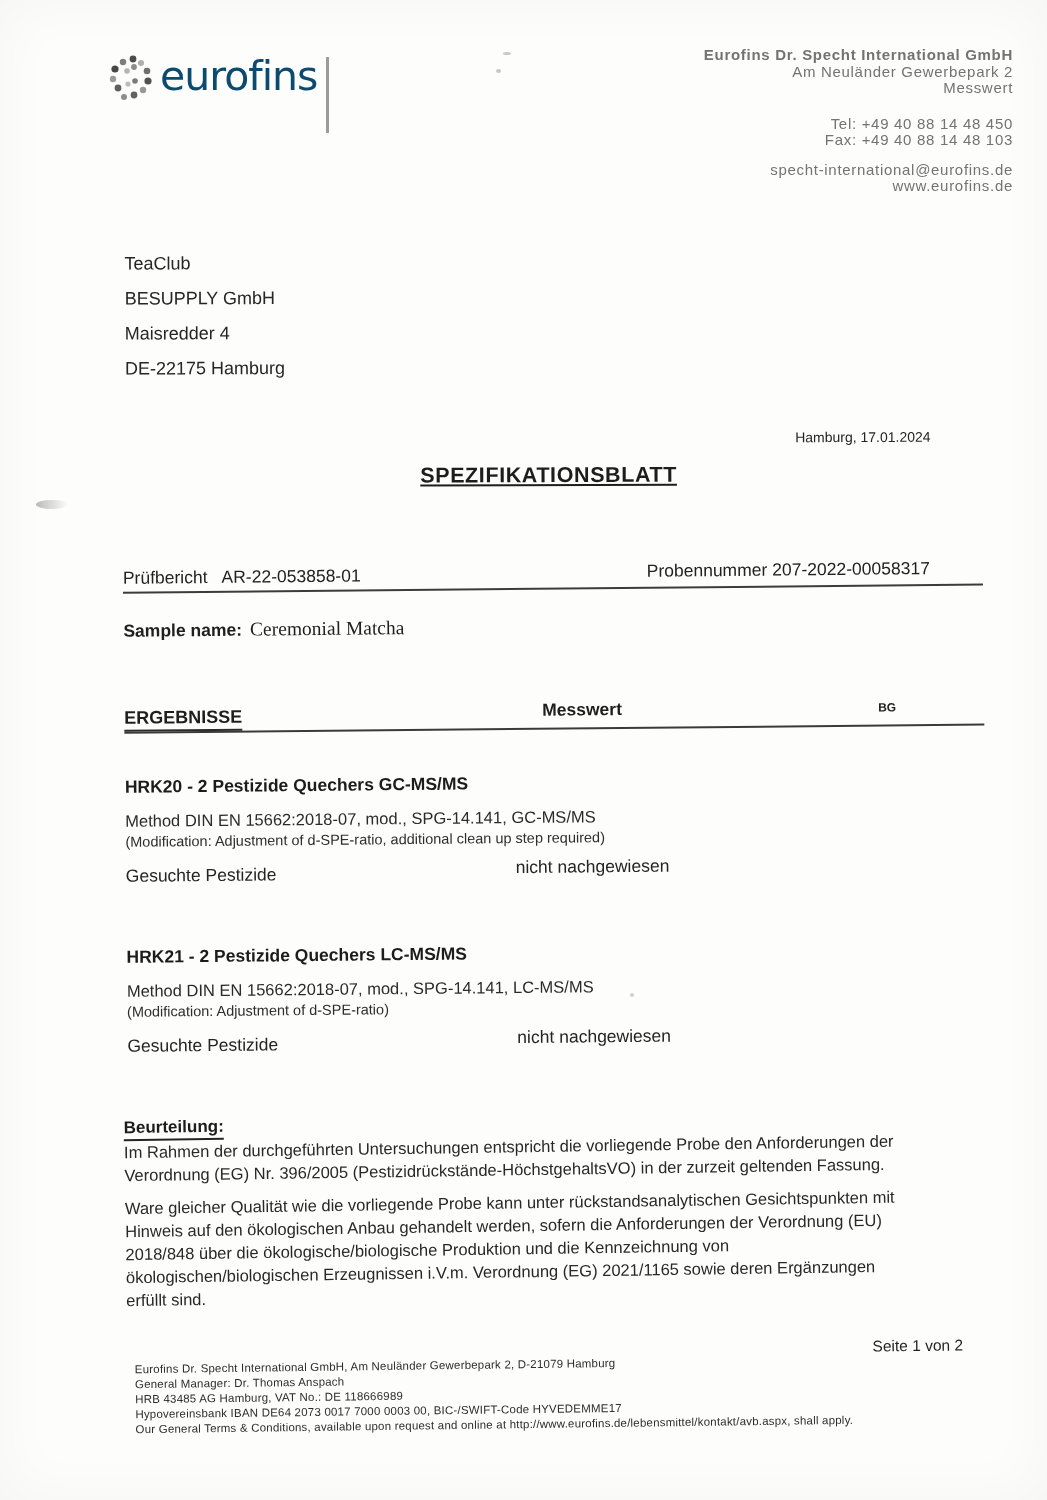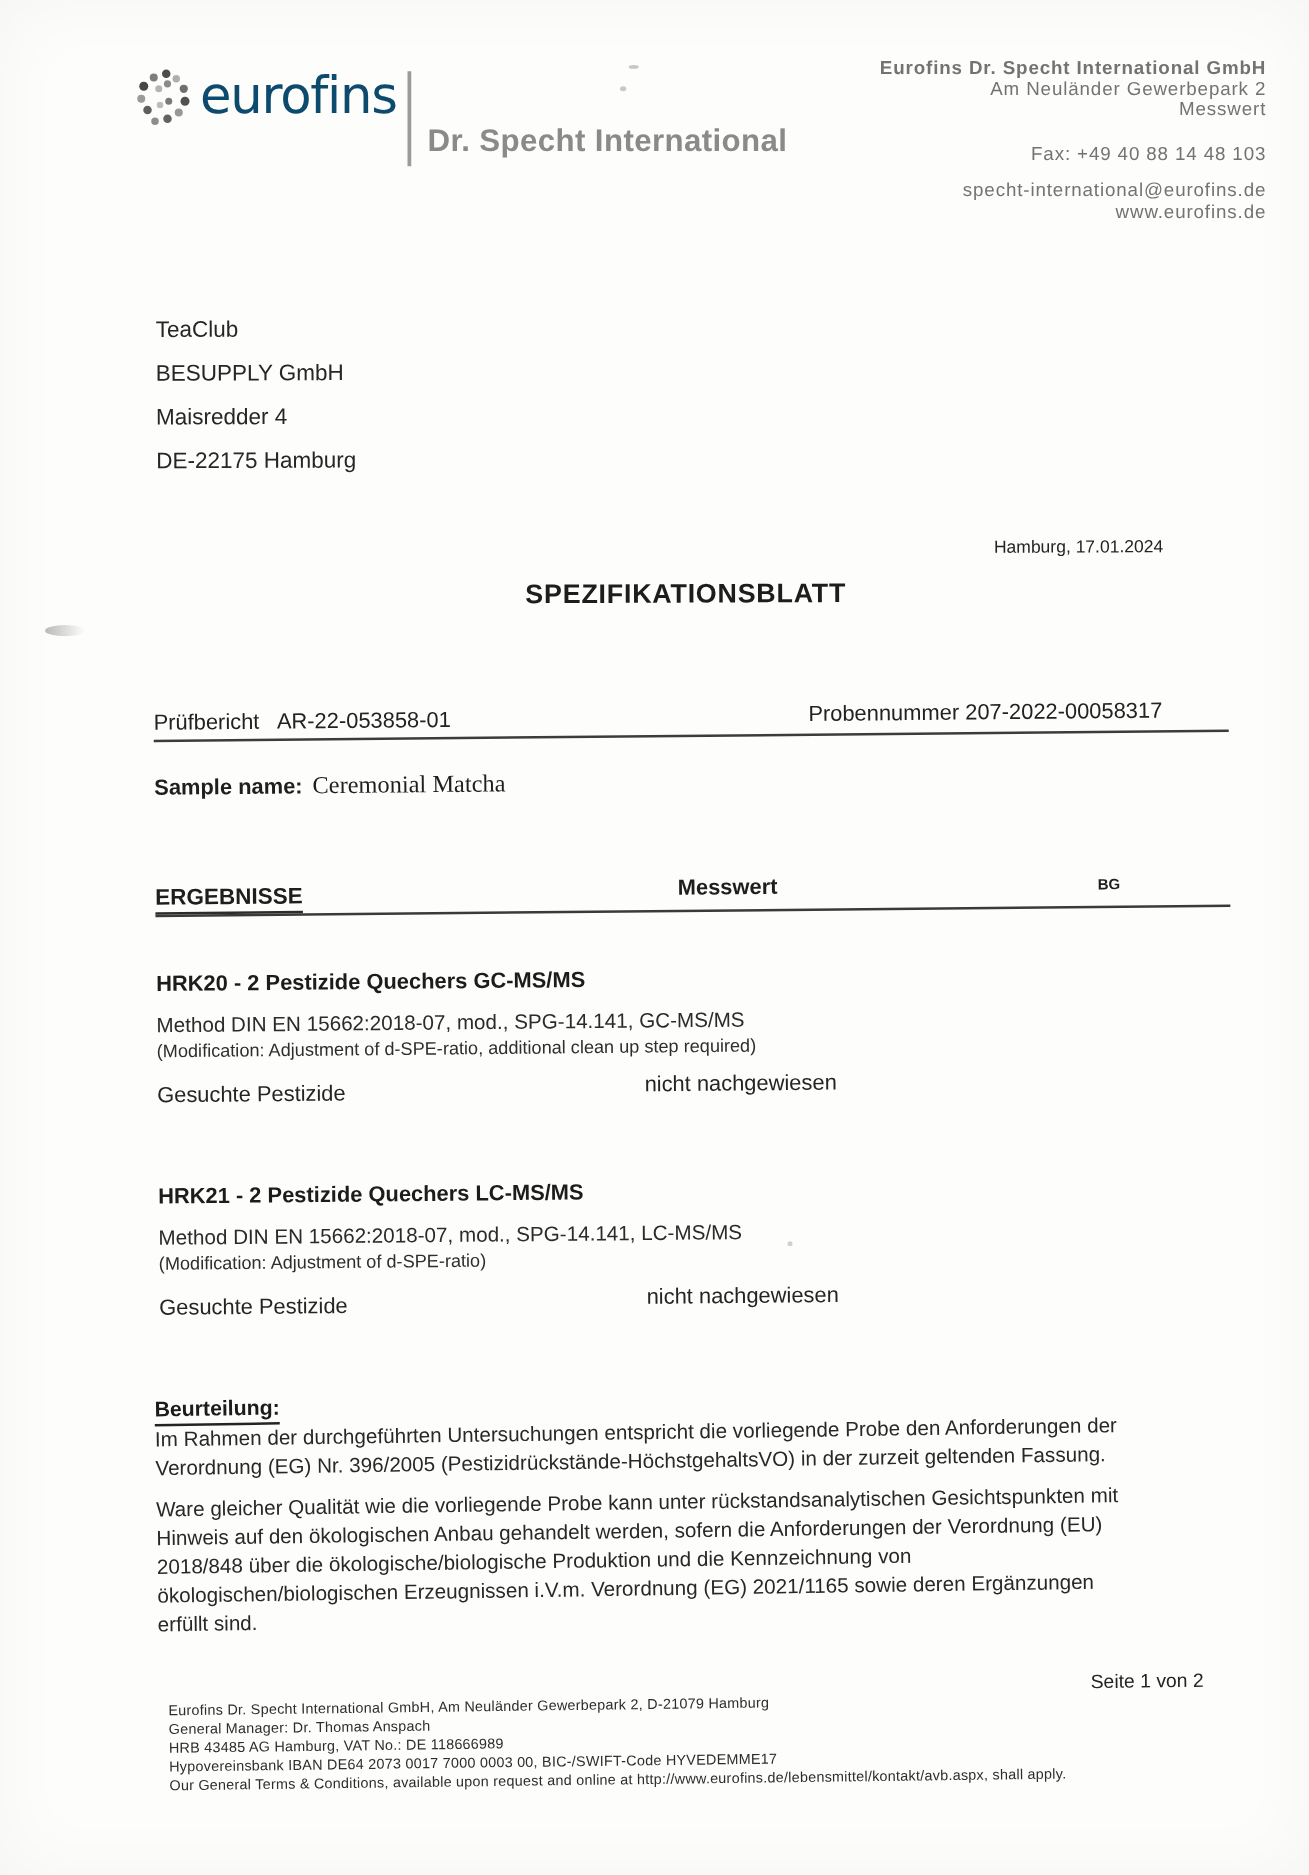--- a/index.html
+++ b/index.html
@@ -39,21 +39,21 @@
   .g-upper{position:absolute;inset:0;transform:rotate(-0.2deg);transform-origin:0 400px;}
   .g-main{position:absolute;inset:0;transform:rotate(-0.55deg);transform-origin:0 800px;}
   .g-assess{position:absolute;inset:0;transform:rotate(-0.85deg);transform-origin:0 1220px;}
   .g-footer{position:absolute;inset:0;transform:rotate(-0.75deg);transform-origin:0 1390px;}
   
   .recipient{position:absolute;left:125px;top:255px;font-size:18px;color:#262626;}
   .recipient div{margin-bottom:17px;line-height:18px;}
   .dateline{position:absolute;left:795px;top:432px;font-size:14px;color:#242424;}
   .doc-title{
     position:absolute;left:420px;top:465px;
-    font-size:21.5px;font-weight:bold;color:#1d1d1d;letter-spacing:0.6px;
+    font-size:21.5px;font-weight:bold;color:#1d1d1d;letter-spacing:0.6px;text-decoration:underline;
   }
   
   .ref-row{
     position:absolute;left:125px;top:563px;width:860px;height:30px;
     border-bottom:2px solid #3c3c3c;
   }
   .ref-left{position:absolute;left:0;bottom:3px;font-size:17.5px;color:#222;}
   .ref-left .no{margin-left:14px;}
   .ref-right{position:absolute;right:53px;bottom:5px;font-size:17.5px;color:#222;}
   .sample-row{position:absolute;left:125px;top:621px;font-size:17.5px;color:#1f1f1f;}
@@ -125,27 +125,27 @@
       <circle cx="42" cy="28" r="3.6" fill="#515151"></circle>
       <circle cx="37" cy="37" r="3.2" fill="#989898"></circle>
       <circle cx="28" cy="42" r="3.4" fill="#626262"></circle>
       <circle cx="18" cy="44" r="3.0" fill="#8d8d8d"></circle>
       <circle cx="29" cy="28" r="2.8" fill="#7a7a7a"></circle>
       <circle cx="22" cy="31" r="2.6" fill="#bcbcbc"></circle>
     </svg>
   </div>
   <div class="logo-text">eurofins</div>
   <div class="logo-divider"></div>
-  <div class="division-name">Dr. Specht International</div>
 
   <div class="hdr-right">
     <div class="co">Eurofins Dr. Specht International GmbH</div>
     <div>Am Neuländer Gewerbepark 2</div>
     <div>Messwert</div>
     <div class="hdr-gap1"></div>
+    <div>Tel: +49 40 88 14 48 450</div>
     <div>Fax: +49 40 88 14 48 103</div>
     <div class="hdr-gap2"></div>
     <div>specht-international@eurofins.de</div>
     <div>www.eurofins.de</div>
   </div>
 
   <div class="g-upper">
     <div class="recipient">
       <div>TeaClub</div>
       <div>BESUPPLY GmbH</div>

